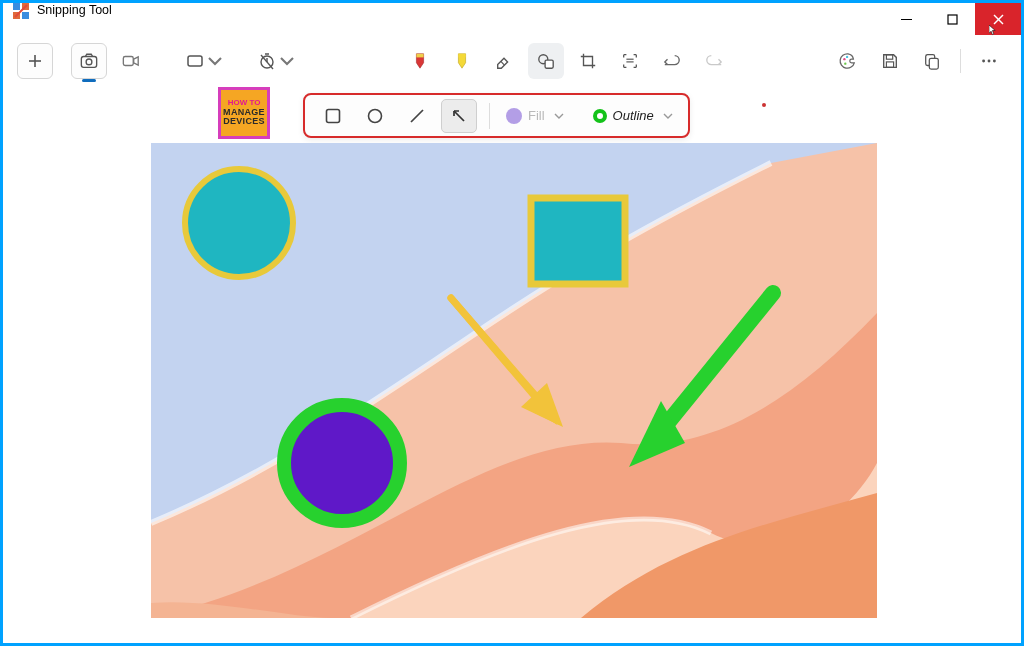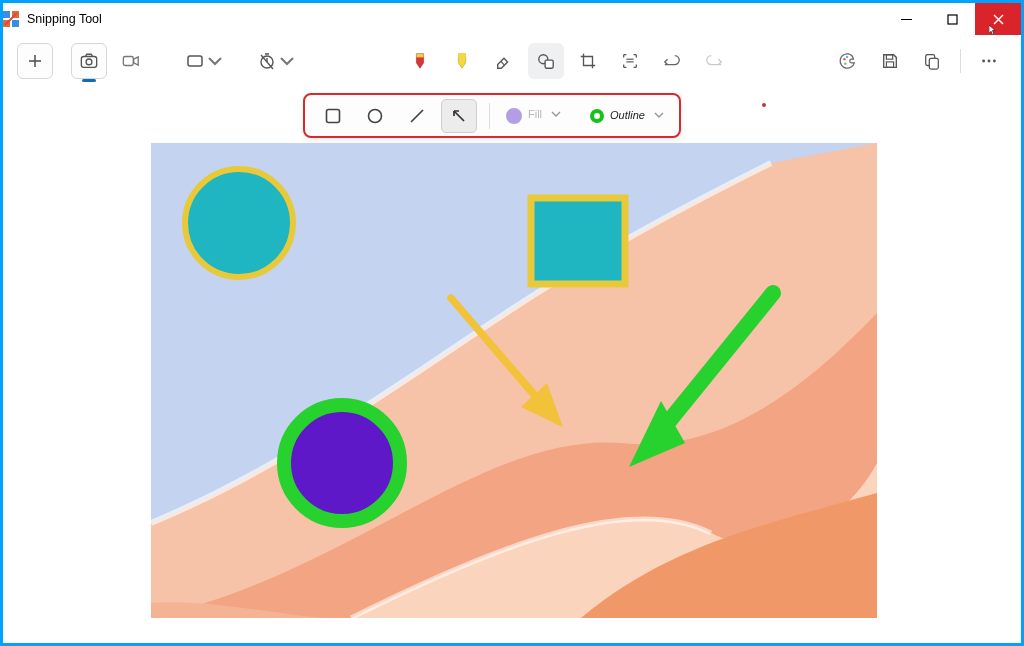--- a/index.html
+++ b/index.html
@@ -16,21 +16,21 @@
     width: 100%;
     height: 100%;
     display: flex;
     flex-direction: column;
     position: relative;
   }
   
   .titlebar {
     height: 32px;
     display: flex;
-    align-items: center;
+    padding-left: 10px;
     font-size: 12.5px;
     color: #000;
   }
   .titlebar svg.logo { width: 16px; height: 16px; margin-right: 8px; }
   .titlebar .spacer { flex: 1; }
   .win-controls { display: flex; height: 32px; }
   .win-btn {
     width: 46px;
     height: 32px;
     display: flex;
@@ -111,22 +111,22 @@
   .sb-btn {
     width: 36px; height: 34px;
     display:flex; align-items:center; justify-content:center;
     border-radius:5px; cursor:pointer;
     color:#4a4a4a;
   }
   .sb-btn.selected { background:#ececec; border:1px solid #cfcfcf; }
   .sb-btn svg { width:18px; height:18px; }
   .sb-div { width:1px; height:26px; background:#ddd; margin:0 6px;}
   .sb-opt {
-    display:flex; gap:6px;
-    font-size:11px; color:#555; cursor:pointer; padding:0 4px;
+    display:flex; align-items:center; gap:6px;
+    font-size:13px; color:#555; cursor:pointer; padding:0 4px;
   }
   .sb-opt .swatch { width:16px; height:16px; border-radius:50%; }
   .sb-opt .swatch.fill { background:#b39ee6; }
   .sb-opt .swatch.outline { border:4px solid #14c21a; background:#fff; width:14px; height:14px; }
   .sb-opt .fill-lbl { color:#b9b9b9; }
   .sb-opt .out-lbl { color:#222;font-style:italic; }
 
   
   .art {
     position:absolute;
@@ -300,20 +300,25 @@
       <svg viewBox="0 0 20 20">
           <circle cx="4" cy="10" r="1.6" fill="#555"></circle>
           <circle cx="10" cy="10" r="1.6" fill="#555"></circle>
           <circle cx="16" cy="10" r="1.6" fill="#555"></circle>
         </svg>
     </div>
   </div>
 
   <div class="canvas-area">
 
+    <div class="howto-badge">
+      <div class="l1">HOW TO</div>
+      <div class="l2">MANAGE</div>
+      <div class="l3">DEVICES</div>
+    </div>
 
     <div class="shape-bar">
       <div class="sb-btn">
         <svg viewBox="0 0 18 18">
             <rect x="2.5" y="2.5" width="13" height="13" rx="2" fill="none" stroke="#444" stroke-width="1.6"></rect>
           </svg>
       </div>
       <div class="sb-btn">
         <svg viewBox="0 0 18 18">
             <circle cx="9" cy="9" r="6.5" fill="none" stroke="#444" stroke-width="1.6"></circle>

